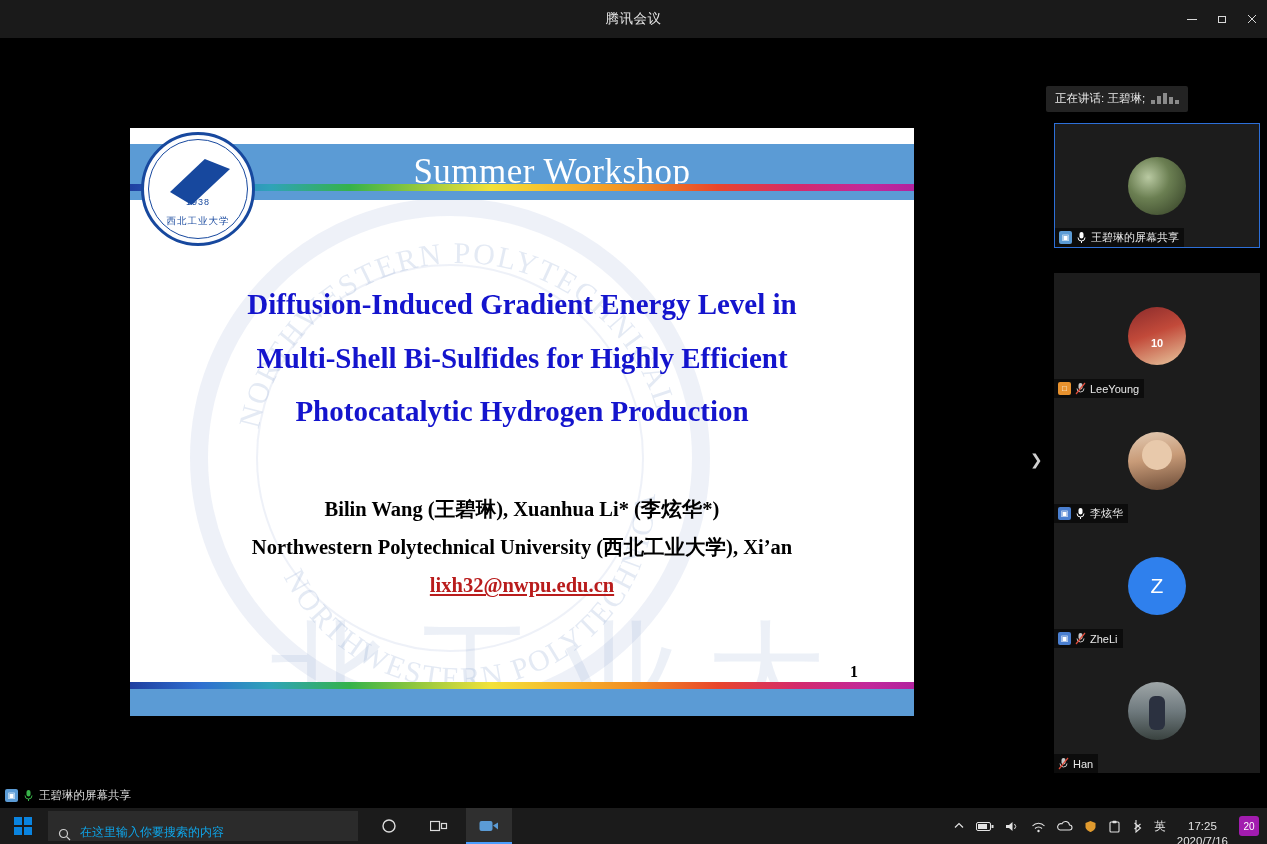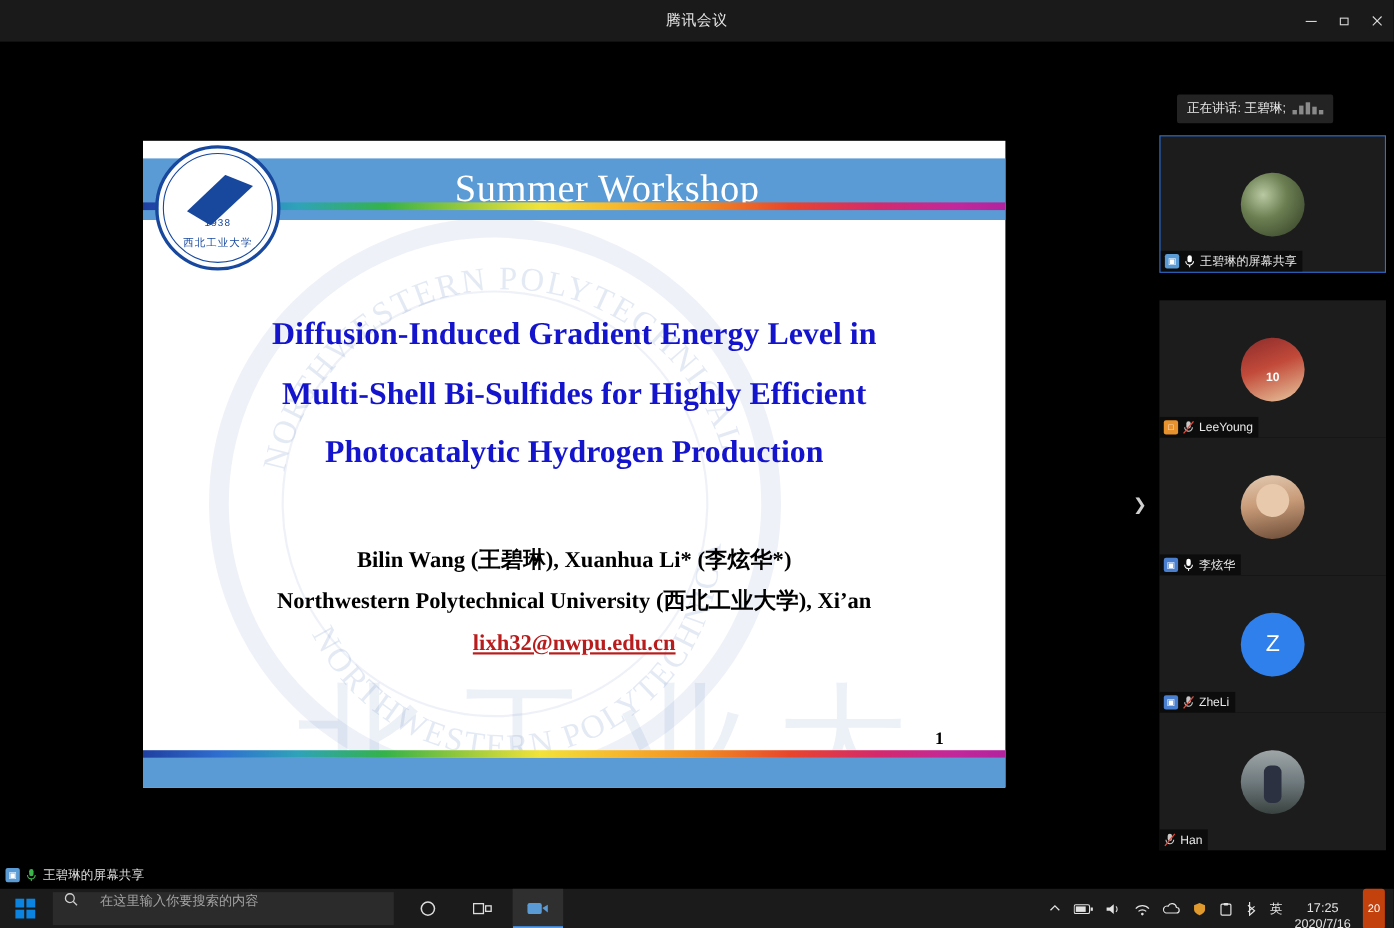--- a/index.html
+++ b/index.html
@@ -138,21 +138,21 @@
     position: absolute; right: 56px; top: 535px;
     font-family: "Liberation Serif", serif;
     font-weight: bold; font-size: 16px; color: #000;
   }
   
   .panel {
     position: absolute; top: 38px; left: 1046px; width: 221px; height: 744px;
     background: #000;
   }
   .speaking {
-    position: absolute; left: 24px; top: 48px;
+    position: absolute; left: 0; top: 48px;
     background: #232323; color: #eaeaea;
     font-size: 11.5px; padding: 5px 9px 6px 9px;
     border-radius: 2px;
     display: flex; align-items: center; gap: 6px;
   }
   .wave { display: inline-flex; align-items: flex-end; gap: 2px; height: 11px; }
   .wave i { display: block; width: 4px; background: #8a8a8a; }
   .tile {
     position: absolute; left: 8px; width: 206px; height: 125px;
     background: #1c1c1c; overflow: hidden;
@@ -220,42 +220,42 @@
     background: #1b1b1b;
     display: flex; align-items: center;
   }
   .start {
     width: 46px; height: 36px; display: flex; align-items: center; justify-content: center;
   }
   .winlogo { display: grid; grid-template-columns: 8px 8px; grid-template-rows: 8px 8px; gap: 2px; }
   .winlogo i { background: #0a84e0; display: block; }
   .searchbox {
     width: 310px; height: 30px; margin-left: 2px;
-    background: #2b2b2b; color: #a3a3a3;
-    display: flex; align-items: flex-start; gap: 20px; padding-left: 10px;
+    background: #2b2b2b; color: #0ea5e9;
+    display: flex; align-items: flex-end; gap: 9px; padding-left: 10px;
     font-size: 12px;
   }
   .tb-icons { display: flex; align-items: center; gap: 4px; margin-left: 8px; }
   .tb-btn {
     width: 46px; height: 36px;
     display: flex; align-items: center; justify-content: center;
     color: #dcdcdc;
   }
   .tb-btn.active {
     background: #2f2f2f;
     box-shadow: inset 0 -2px 0 #4a9eff;
   }
   .tray {
     position: absolute; right: 0; top: 0; height: 36px;
     display: flex; align-items: center; gap: 11px; padding-right: 8px;
     color: #e2e2e2; font-size: 11.5px;
   }
   .clock { text-align: center; line-height: 1.25; font-size: 11.5px; margin-top: 15px; }
   .notif {
-    width: 20px; height: 37px; border-radius: 3px; background: #c2410c;
+    width: 20px; height: 20px; border-radius: 3px; background: #a21caf;
     color: #fff; font-size: 10px;
     display: flex; align-items: center; justify-content: center;
   }
   .ico { display: inline-flex; align-items: center; justify-content: center; }
 </style>
 </head>
 <body>
 
 <div class="titlebar">
   <span class="title">腾讯会议</span>

